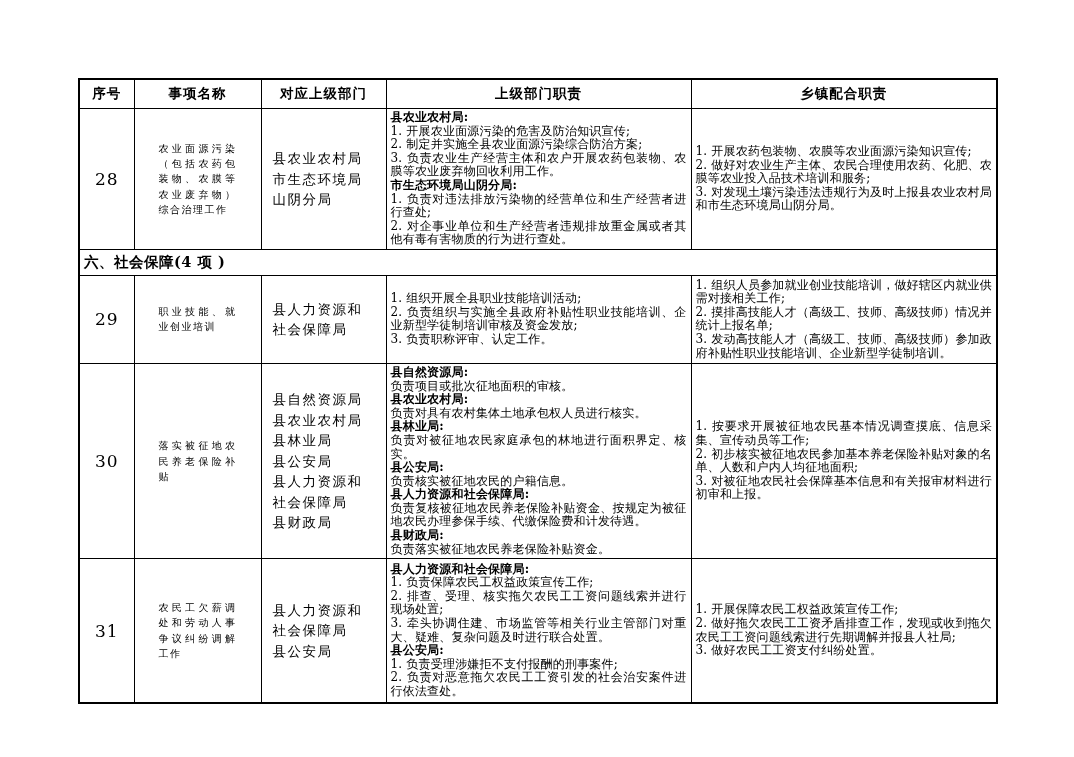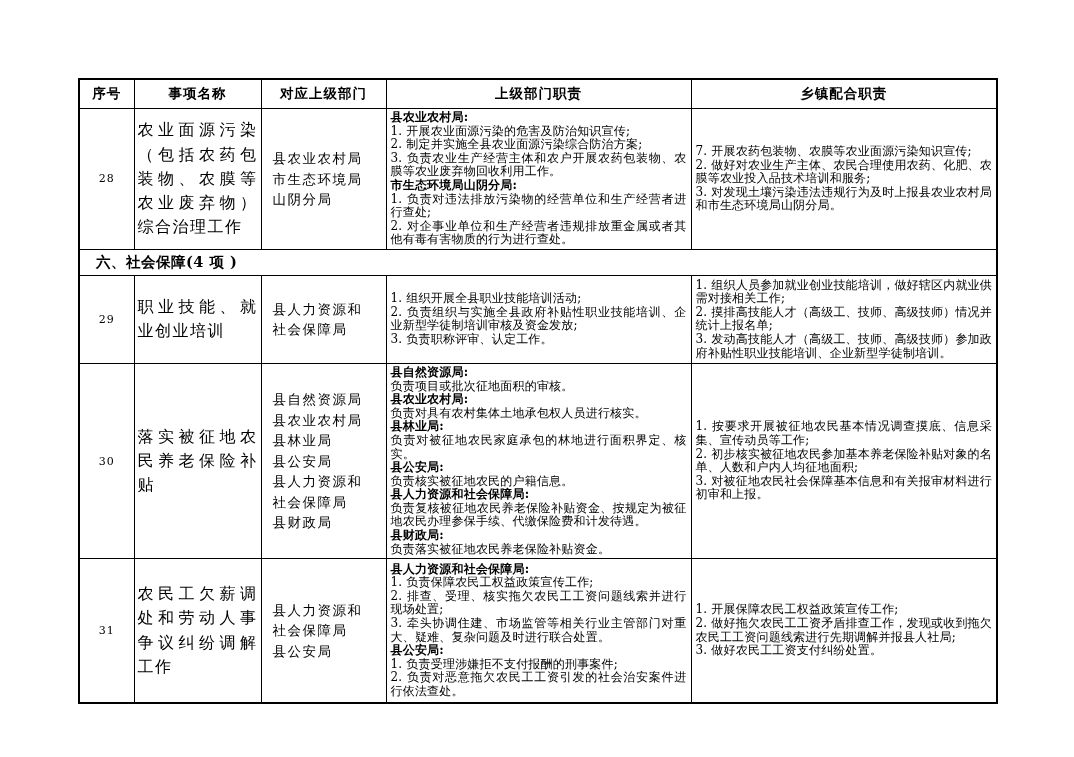--- a/index.html
+++ b/index.html
@@ -17,40 +17,40 @@
   }
   .resp-table th, .resp-table td {
     border:1px solid #000;
     vertical-align:middle;
     word-break:break-all;
   }
   .resp-table thead th {
     font-size:13.5px; font-weight:bold; text-align:center;
     height:24px; padding:2px 2px; letter-spacing:1px;
   }
-  td.cell-seq { text-align:center; font-size:11px; letter-spacing:1px; }
+  td.cell-seq { text-align:center; font-size:17px; letter-spacing:1px; }
   td.cell-name {
-    padding:4px 3px; font-size:16px; line-height:1.52;
+    padding:4px 24px; font-size:10px; line-height:1.52;
     text-align:justify; letter-spacing:1.5px;
   }
   td.cell-dept {
     padding:4px 11px; font-size:13.5px; line-height:1.52;
     text-align:left; letter-spacing:1.5px;
   }
   td.cell-duty {
     padding:2px 4px; font-size:12px; line-height:13.6px;
     text-align:justify; vertical-align:middle; letter-spacing:0.2px;margin-left:40px;
   }
   .duty-line { text-align:justify; }
   .duty-line.bold { font-weight:bold; }
   .dept-line { text-align:left; }
 
   tr.section-row td {
     font-size:14.5px; font-weight:bold; text-align:left;
-    padding:2px 16px; height:21px; letter-spacing:0.5px;
+    padding:2px 4px; height:21px; letter-spacing:0.5px;
   }
   tr[data-seq="28"] { height:137px; }
   tr[data-seq="29"] { height:88px; }
   tr[data-seq="30"] { height:188px; }
   tr[data-seq="31"] { height:144px; }
 
   .page-number {
     position:absolute; left:0; right:0; top:693px;
     text-align:center; font-size:13px;
     font-family:"DejaVu Sans","Liberation Sans",sans-serif;
@@ -88,21 +88,21 @@
           <td class="cell-duty">
             <div class="duty-line bold">县农业农村局:</div>
             <div class="duty-line">1. 开展农业面源污染的危害及防治知识宣传;</div>
             <div class="duty-line">2. 制定并实施全县农业面源污染综合防治方案;</div>
             <div class="duty-line">3. 负责农业生产经营主体和农户开展农药包装物、农膜等农业废弃物回收利用工作。</div>
             <div class="duty-line bold">市生态环境局山阴分局:</div>
             <div class="duty-line">1. 负责对违法排放污染物的经营单位和生产经营者进行查处;</div>
             <div class="duty-line">2. 对企事业单位和生产经营者违规排放重金属或者其他有毒有害物质的行为进行查处。</div>
           </td>
           <td class="cell-duty">
-            <div class="duty-line">7. 开展农药包装物、农膜等农业面源污染知识宣传;</div>
+            <div class="duty-line">1. 开展农药包装物、农膜等农业面源污染知识宣传;</div>
             <div class="duty-line">2. 做好对农业生产主体、农民合理使用农药、化肥、农膜等农业投入品技术培训和服务;</div>
             <div class="duty-line">3. 对发现土壤污染违法违规行为及时上报县农业农村局和市生态环境局山阴分局。</div>
           </td>
         </tr>
         <tr class="section-row">
           <td colspan="5">六、社会保障(4 项 )</td>
         </tr>
         <tr data-seq="29">
           <td class="cell-seq">29</td>
           <td class="cell-name">职业技能、就业创业培训</td>

